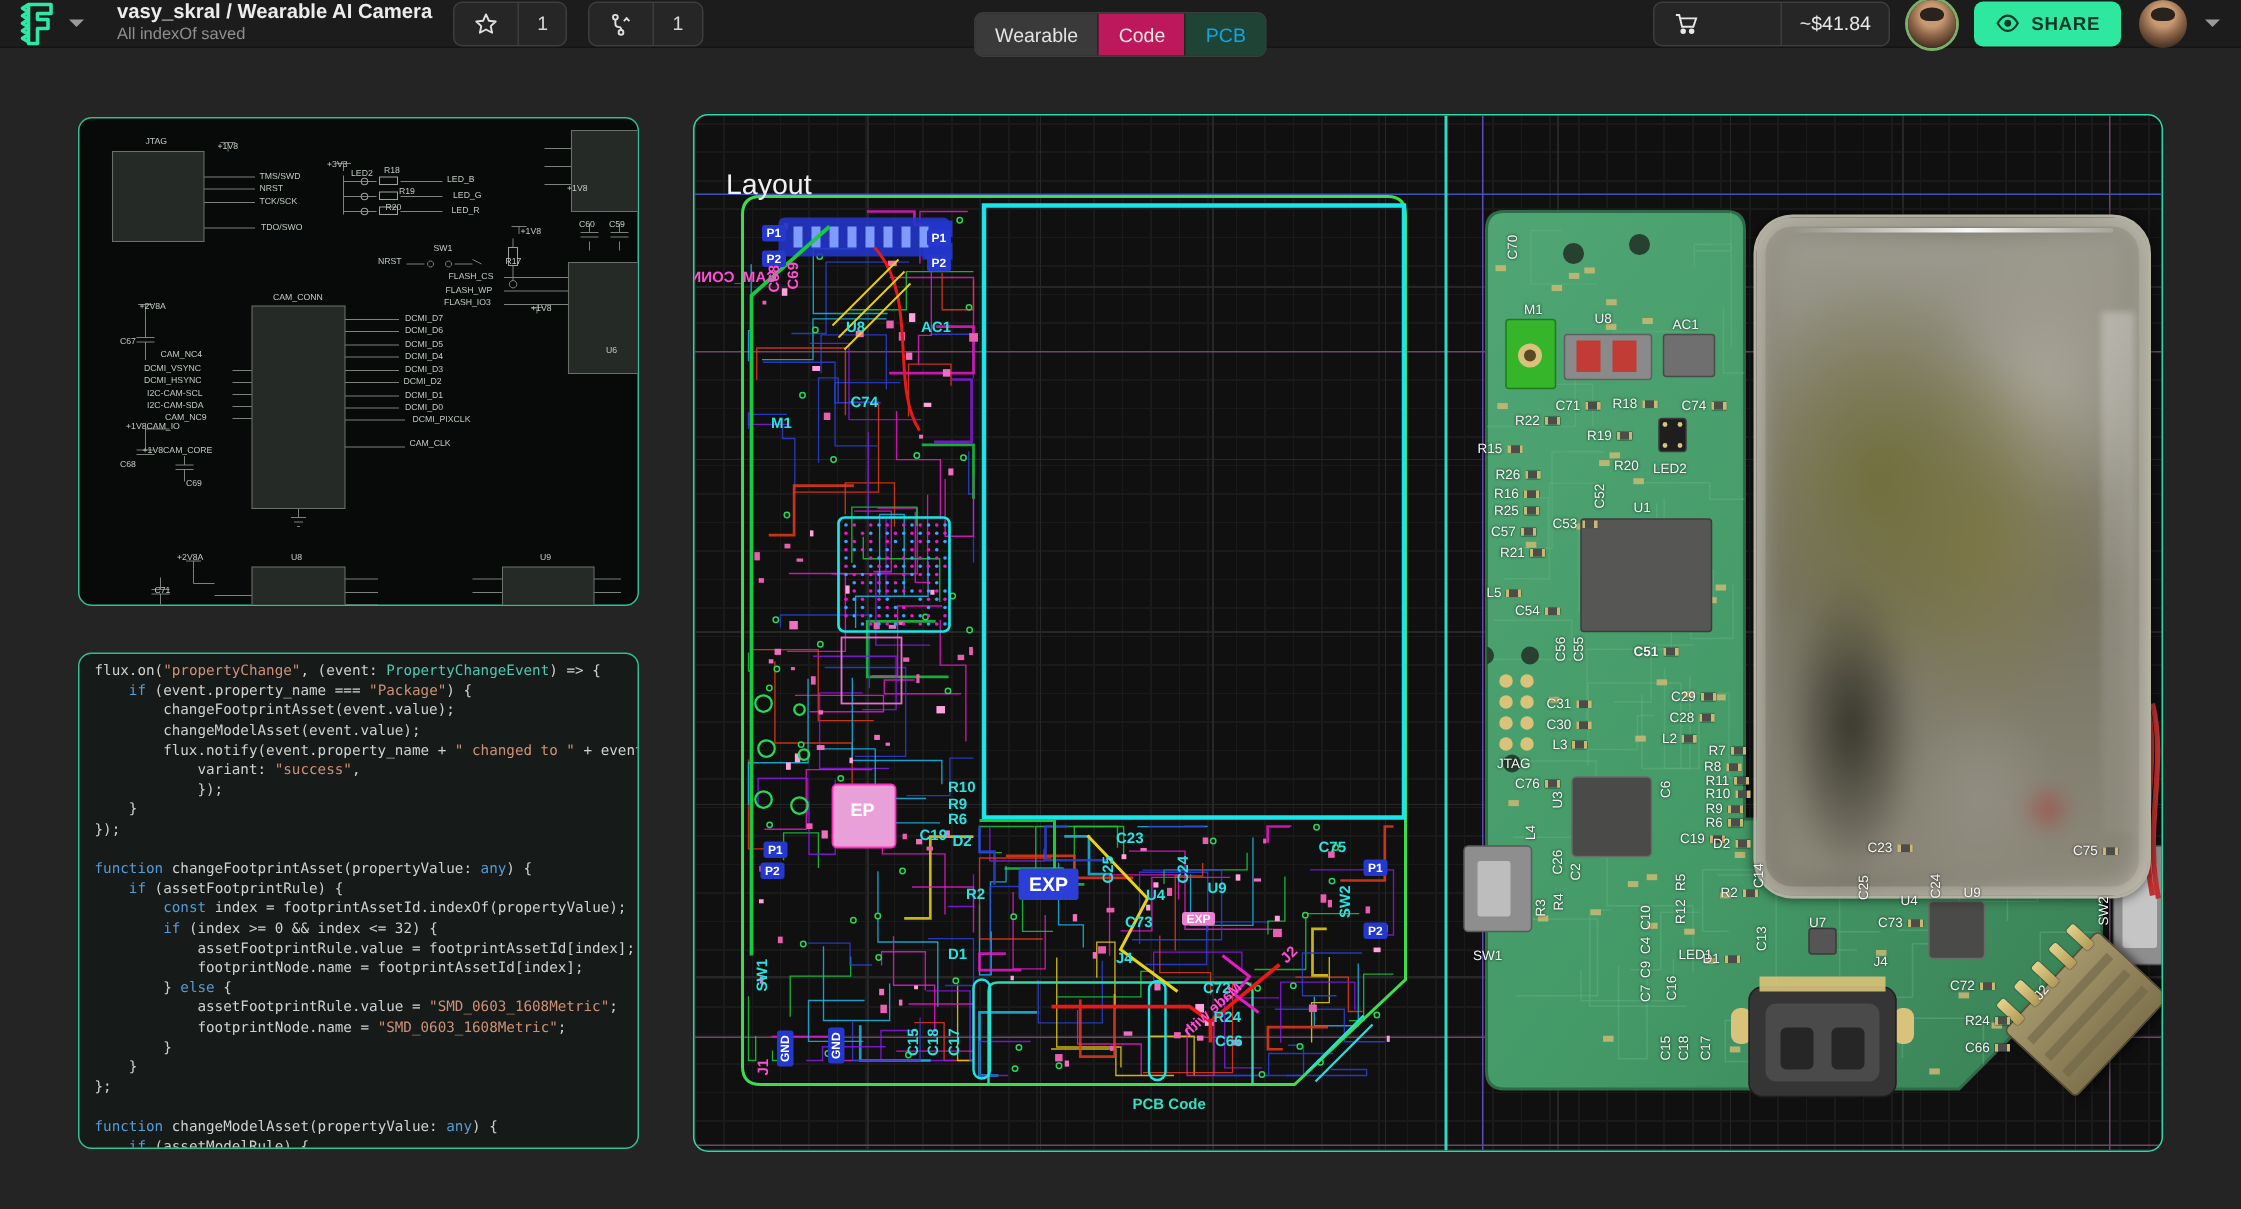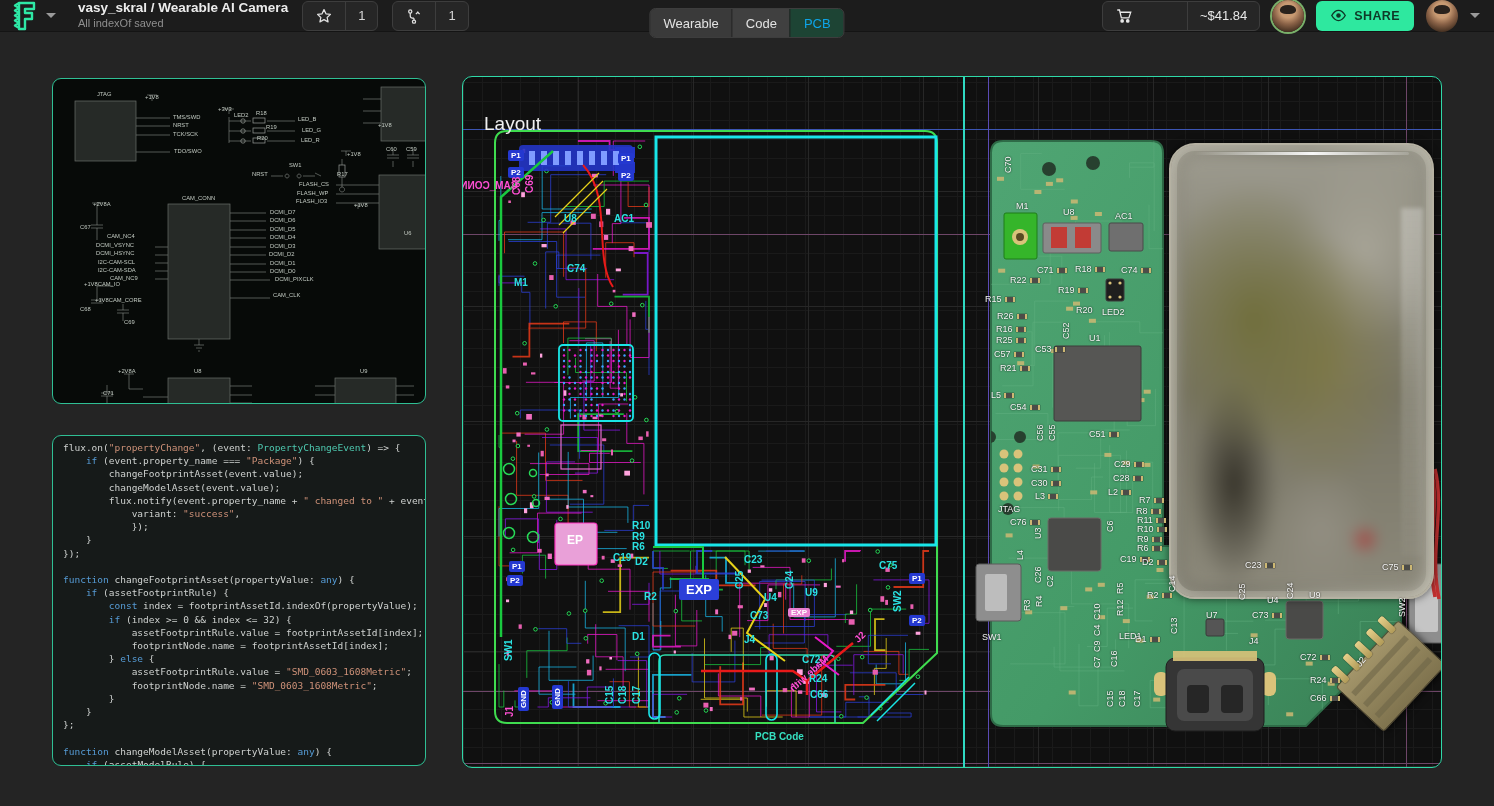--- a/index.html
+++ b/index.html
@@ -19,21 +19,21 @@
   .pill-group { display:flex; align-items:center; height:30px; border:1px solid #3d3d3d; border-radius:6px;
                 overflow:hidden; margin-left:14px; background:#262626; cursor:pointer; }
   .pill-cell { display:flex; align-items:center; justify-content:center; height:100%; padding:0 12px; }
   .pill-cell + .pill-cell { border-left:1px solid #3d3d3d; }
   .pill-count { color:#d6d6d6; font-size:13px; min-width:18px; text-align:center; }
   .tabbar { position:absolute; left:50%; top:8px; transform:translateX(-50%); display:flex; height:30px;
             border:1px solid #3d3d3d; border-radius:6px; overflow:hidden; background:#2b2b2b; }
   .tab { display:flex; align-items:center; padding:0 13px; font-size:13px; color:#e3e3e3; cursor:pointer; }
   .tab + .tab { border-left:1px solid #232323; }
   .tab.t0 { background:#3a3a3a; }
-  .tab.t1 { background:#404040; }
+  .tab.t1 { background:#be185d; }
   .tab.active { background:#1d4434; color:#0ea5e9; }
   .hdr-right { margin-left:auto; display:flex; align-items:center; padding-right:14px; gap:12px; }
   .price-group { display:flex; align-items:center; height:30px; border:1px solid #3d3d3d; border-radius:6px;
                  overflow:hidden; background:#262626; cursor:pointer; }
   .price-cell { padding:0 12px; display:flex; align-items:center; height:100%; }
   .price-cell + .price-cell { border-left:1px solid #3d3d3d;margin-left:42px; }
   .price-text { color:#e8e8e8; font-size:13px; }
   .avatar { width:32px; height:32px; border-radius:50%; cursor:pointer;
             background:radial-gradient(circle at 50% 32%, #c89a72 0 28%, #8a6247 52%, #4a3424 78%, #2c2018 100%);
             position:relative; overflow:hidden; }
@@ -998,21 +998,21 @@
           <span style="left: 33px; top: 258px;">R25<i class="part"></i></span>
           <span style="left: 98px; top: 262px; transform: rotate(-90deg); transform-origin: left top;">C52</span>
           <span style="left: 126px; top: 256px;">U1</span>
           <span style="left: 31px; top: 272px;">C57<i class="part"></i></span>
           <span style="left: 72px; top: 267px;">C53<i class="part"></i></span>
           <span style="left: 37px; top: 286px;">R21<i class="part"></i></span>
           <span style="left: 28px; top: 313px;">L5<i class="part"></i></span>
           <span style="left: 47px; top: 325px;">C54<i class="part"></i></span>
           <span style="left: 72px; top: 364px; transform: rotate(-90deg); transform-origin: left top;">C56</span>
           <span style="left: 84px; top: 364px; transform: rotate(-90deg); transform-origin: left top;">C55</span>
-          <span style="left: 126px; top: 352px;">C51<i class="part"></i></span>
+          <span style="left: 126px; top: 352px; font-weight: bold;">C51<i class="part"></i></span>
           <span style="left: 68px; top: 387px;">C31<i class="part"></i></span>
           <span style="left: 151px; top: 382px;">C29<i class="part"></i></span>
           <span style="left: 68px; top: 401px;">C30<i class="part"></i></span>
           <span style="left: 150px; top: 396px;">C28<i class="part"></i></span>
           <span style="left: 72px; top: 414px;">L3<i class="part"></i></span>
           <span style="left: 145px; top: 410px;">L2<i class="part"></i></span>
           <span style="left: 35px; top: 427px;">JTAG</span>
           <span style="left: 47px; top: 440px;">C76<i class="part"></i></span>
           <span style="left: 70px; top: 462px; transform: rotate(-90deg); transform-origin: left top;">U3</span>
           <span style="left: 52px; top: 483px; transform: rotate(-90deg); transform-origin: left top;">L4</span>

